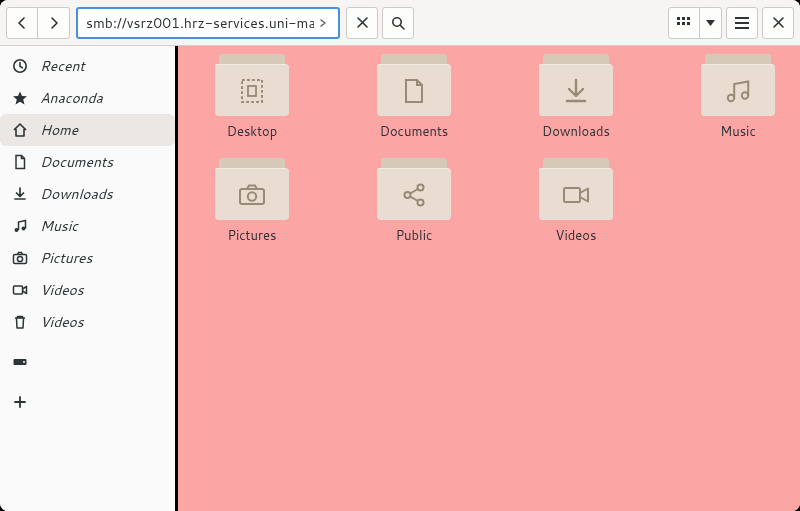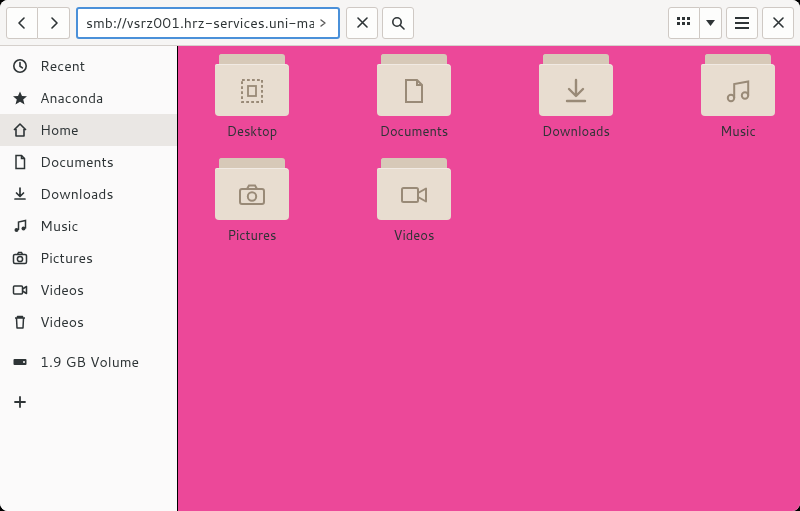--- a/index.html
+++ b/index.html
@@ -29,31 +29,31 @@
   flex: 1; border: none; outline: none; font-size: 14px; background: transparent;
   color: #2e3436;
 }
 .pathbox .caret { font-size: 12px; color: #5c5c5c; padding: 0 4px; cursor:pointer;}
 .spacer { flex: 1; }
 .view-group { display: flex; }
 .view-group .hbtn:first-child { border-top-right-radius: 0; border-bottom-right-radius: 0; }
 .view-group .hbtn:last-child { border-top-left-radius: 0; border-bottom-left-radius: 0; border-left: none; }
 .content { flex: 1; display: flex; overflow: hidden; }
 .sidebar {
-  width: 178px; background: #fbfafa; border-right: 1px solid #000000;
-  display: flex; flex-direction: column; padding-top: 4px; overflow-y:auto;
+  width: 178px; background: #fbfafa; border-right: 3px solid #000000;
+  display: flex; flex-direction: column; padding-top: 4px; overflow-y:auto;font-style:italic;
 }
 .side-item {
   height: 32px; display: flex; align-items: center; padding: 0 12px;
   font-size: 14px; color: #2e3436; cursor: pointer; gap: 12px;
 }
-.side-item.selected { background: #eae7e4; }
+.side-item.selected { background: #eae7e4; border-radius: 6px; }
 .side-item .icn { width: 16px; height: 16px; display: flex; align-items:center; justify-content:center; flex-shrink:0;}
 .side-sep { height: 8px; }
-.main { flex: 1; background: #ec4899; overflow: auto; padding: 8px 4px; }
+.main { flex: 1; background: #fca5a5; overflow: auto; padding: 8px 4px; }
 .grid { display: flex; flex-wrap: wrap; gap: 0px 62px; padding-left: 20px; }
 .folder-item {
   width: 100px; display: flex; flex-direction: column; align-items: center;
   margin-bottom: 18px; cursor: pointer;
 }
 .folder-icon {
   width: 74px; height: 62px; position: relative; margin-bottom: 6px;
 }
 .folder-back {
   position: absolute; top: 0; left: 4px; width: 66px; height: 56px;
@@ -229,21 +229,20 @@
           <span>Videos</span>
         </div>
         <div class="side-sep"></div>
         <div class="side-item">
           <span class="icn">
             <svg width="16" height="16" viewBox="0 0 16 16">
               <rect x="1.5" y="5" width="13" height="6" rx="1" fill="#2e3436"></rect>
               <circle cx="12" cy="8" r="1" fill="#fbfafa"></circle>
             </svg>
           </span>
-          <span>1.9 GB Volume</span>
         </div>
         <div class="side-sep"></div>
         <div class="side-item">
           <span class="icn">
             <svg width="16" height="16" viewBox="0 0 16 16">
               <path d="M8 3 V13 M3 8 H13" stroke="#2e3436" stroke-width="1.8" stroke-linecap="round"></path>
             </svg>
           </span>
         </div>
       </div>
@@ -320,20 +319,36 @@
               </div>
     </div>
     <div class="folder-label">Pictures</div>
           </div>
           <div class="folder-item">
     <div class="folder-icon">
       <div class="folder-tab"></div>
       <div class="folder-back"></div>
       <div class="folder-front"></div>
       <div class="folder-emblem">
+                <svg width="26" height="26" viewBox="0 0 26 26">
+                  <circle cx="6.5" cy="13" r="3" stroke="#998a77" stroke-width="2" fill="none"></circle>
+                  <circle cx="19.5" cy="5.5" r="3" stroke="#998a77" stroke-width="2" fill="none"></circle>
+                  <circle cx="19.5" cy="20.5" r="3" stroke="#998a77" stroke-width="2" fill="none"></circle>
+                  <path d="M9 11.5 L17 7 M9 14.5 L17 19" stroke="#998a77" stroke-width="2"></path>
+                </svg>
+              </div>
+    </div>
+    <div class="folder-label">Public</div>
+          </div>
+          <div class="folder-item">
+    <div class="folder-icon">
+      <div class="folder-tab"></div>
+      <div class="folder-back"></div>
+      <div class="folder-front"></div>
+      <div class="folder-emblem">
                 <svg width="28" height="20" viewBox="0 0 28 20">
                   <rect x="2" y="3" width="16" height="14" rx="1.5" stroke="#998a77" stroke-width="2" fill="none"></rect>
                   <path d="M18 8 L26 3.5 V16.5 L18 12" stroke="#998a77" stroke-width="2" fill="none" stroke-linejoin="round"></path>
                 </svg>
               </div>
     </div>
     <div class="folder-label">Videos</div>
           </div>
         </div>
     </div>

